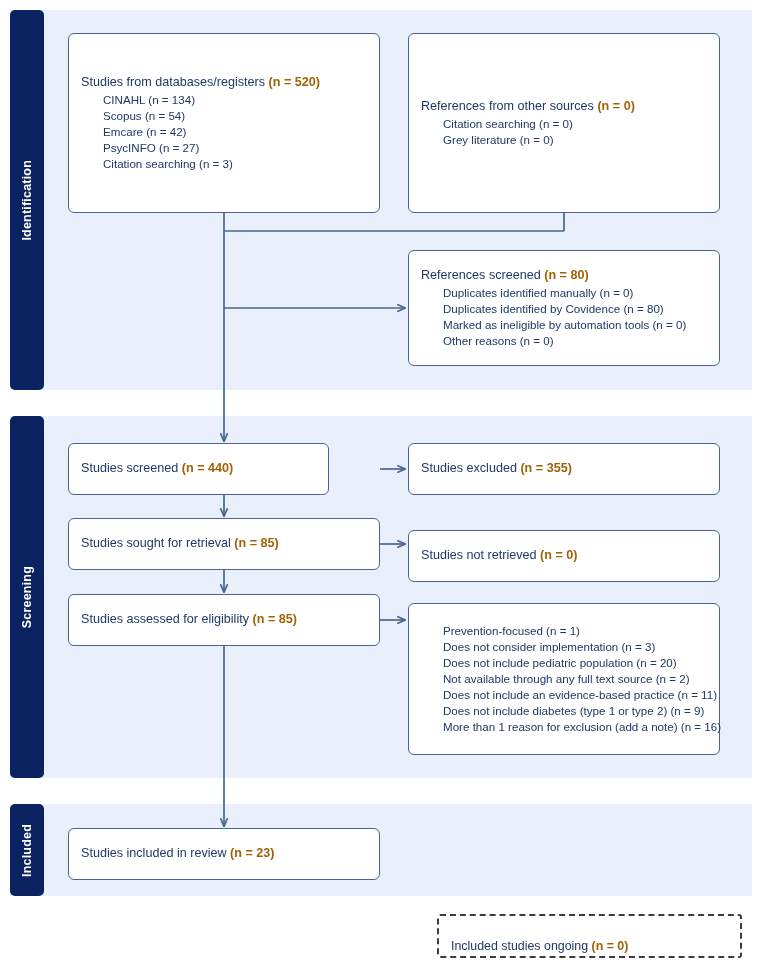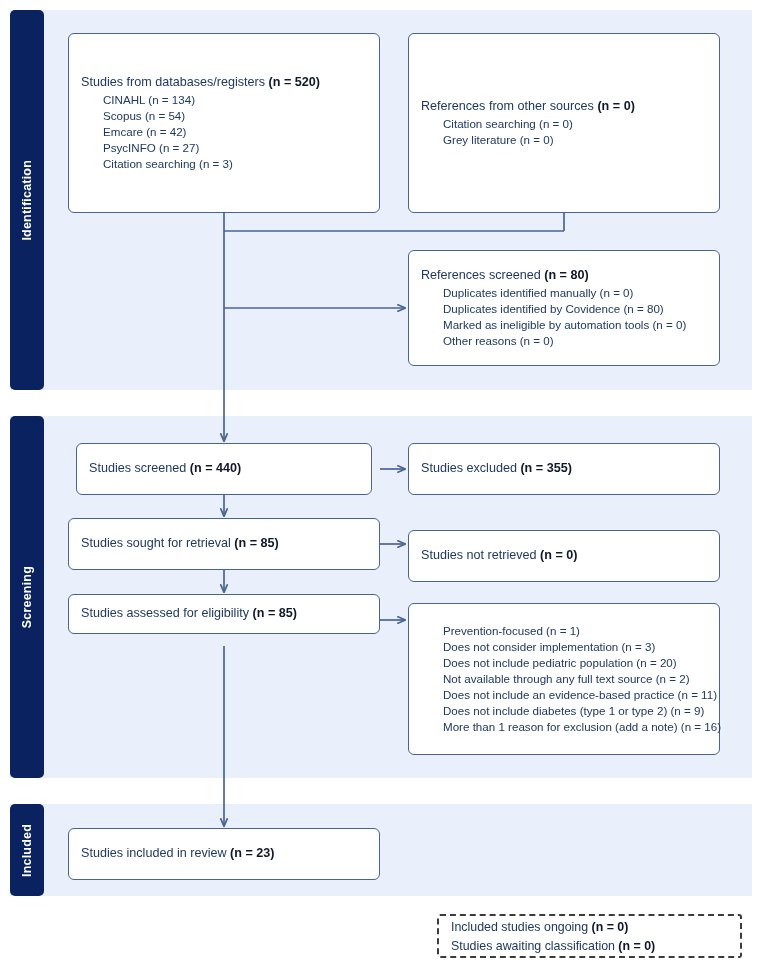--- a/index.html
+++ b/index.html
@@ -71,33 +71,33 @@
   }
   .line {
     font-size: 12.6px;
     color: #1F3864;
     line-height: 16.5px;
     white-space: nowrap;
   }
   .line.head { margin-bottom: 1px; }
   .line.sub  { padding-left: 22px; font-size: 11.6px; line-height: 16px; }
   .nval {
-    color: #0f172a;
+    color: #a16207;
     font-weight: bold;
   }
 
   
   #box-databases   { left: 68px;  top: 33px;  width: 312px; height: 180px; }
   #box-othersrc    { left: 408px; top: 33px;  width: 312px; height: 180px; }
   #box-removed     { left: 408px; top: 250px; width: 312px; height: 116px; }
-  #box-screened    { left: 68px;  top: 443px; width: 296px; height: 52px; margin-left: 8px;  }
+  #box-screened    { left: 68px;  top: 443px; width: 261px; height: 52px;  }
   #box-excl1       { left: 408px; top: 443px; width: 312px; height: 52px;  }
   #box-sought      { left: 68px;  top: 518px; width: 312px; height: 52px;  }
   #box-notretr     { left: 408px; top: 518px; width: 312px; height: 52px; margin-top: 12px;  }
-  #box-assessed    { left: 68px;  top: 594px; width: 312px; height: 40px;  }
+  #box-assessed    { left: 68px;  top: 594px; width: 312px; height: 52px;  }
   #box-excl2       { left: 408px; top: 603px; width: 312px; height: 152px; }
   #box-included    { left: 68px;  top: 828px; width: 312px; height: 52px;  }
   #box-ongoing     { left: 437px; top: 914px; width: 305px; height: 44px;  }
 
   #box-ongoing .line { font-size: 12.4px; line-height: 19px; }
 
   
   #connectors {
     position: absolute;
     left: 0; top: 0;
@@ -224,18 +224,15 @@
   <div class="box" id="box-included">
     <div class="line head">
       <span>Studies included in review </span><span class="nval">(n = 23)</span>
     </div>
   </div>
 
   <div class="box dashed" id="box-ongoing">
     <div class="line">
       <span>Included studies ongoing </span><span class="nval">(n = 0)</span>
     </div>
-    <div class="line">
-      <span>Studies awaiting classification </span><span class="nval">(n = 0)</span>
-    </div>
   </div>
 
 </div>
 
 </body></html>

